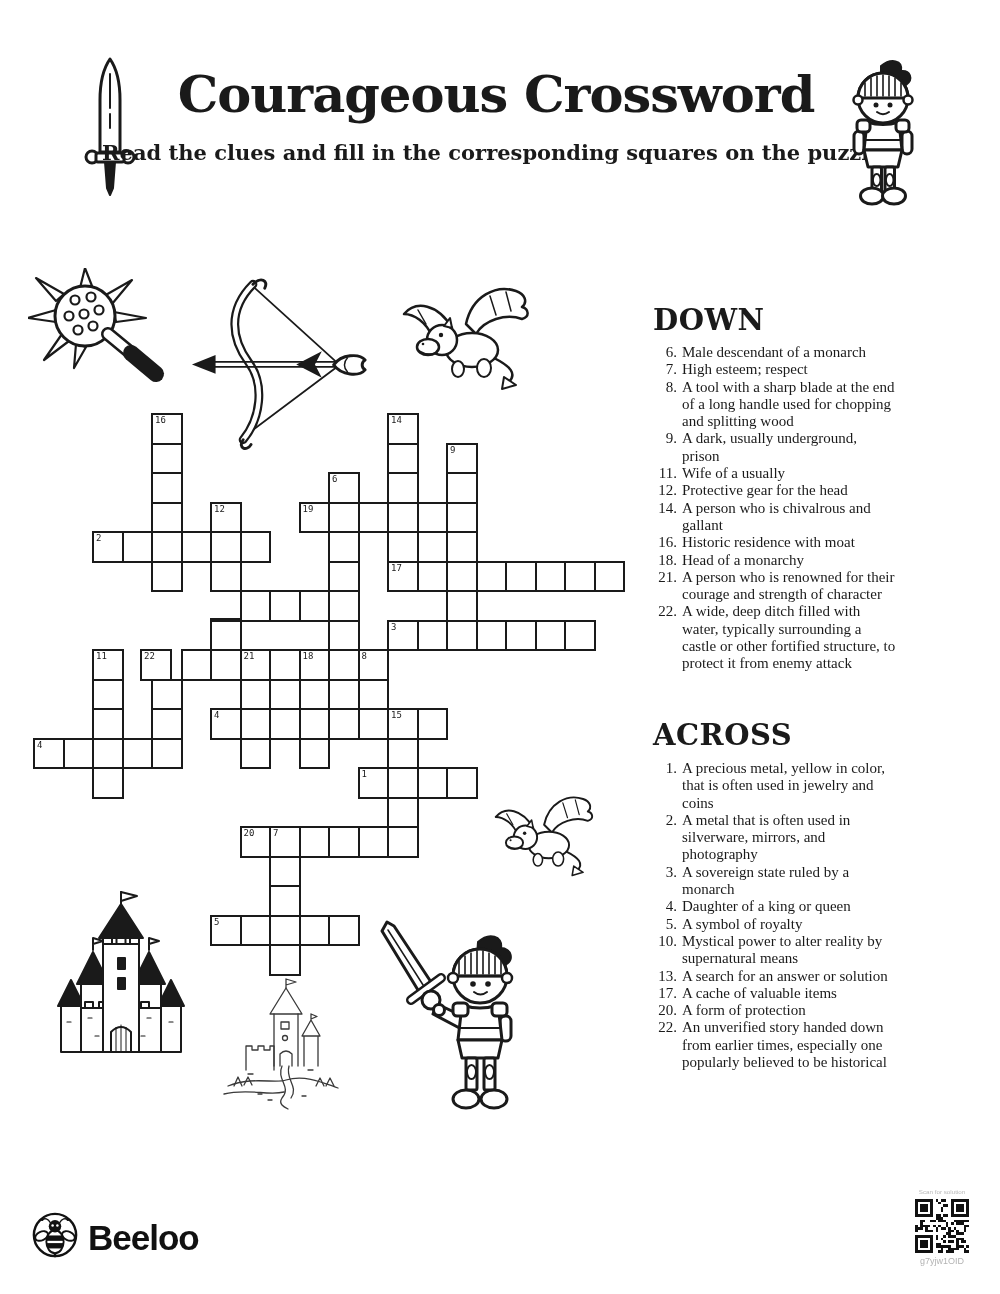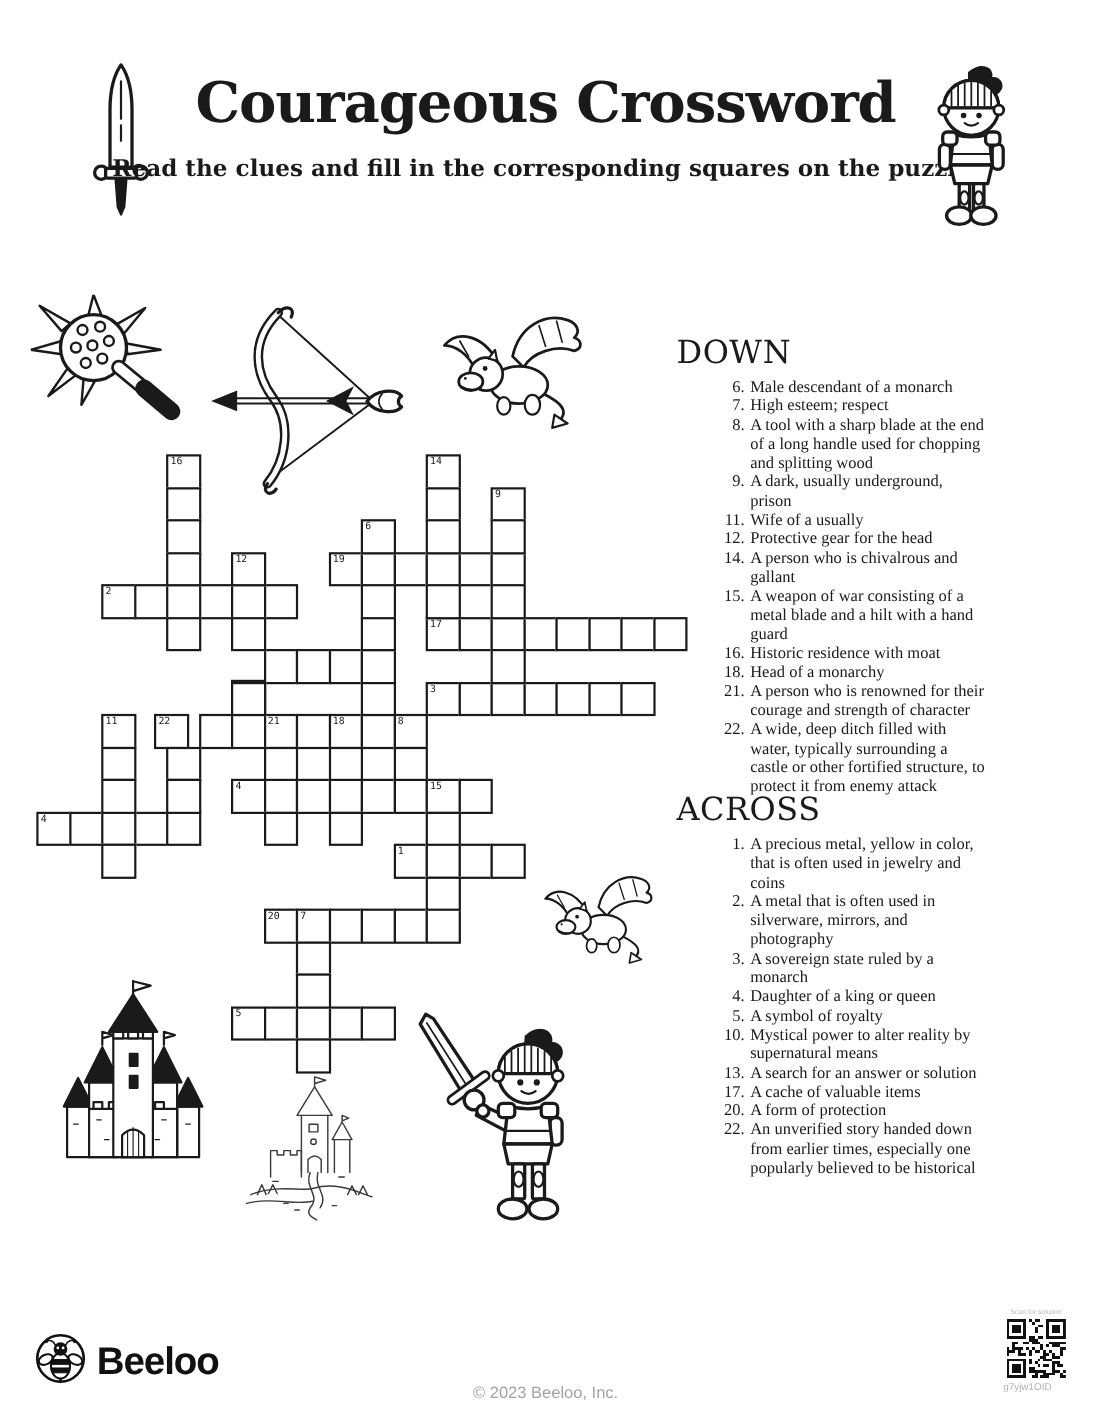--- a/index.html
+++ b/index.html
@@ -12,33 +12,33 @@
          font-family:"DejaVu Serif",serif;font-weight:bold;font-size:51px;
          white-space:nowrap;letter-spacing:-1px;}
   .subtitle{position:absolute;top:140px;left:50%;transform:translateX(-50%);
          font-family:"DejaVu Serif",serif;font-weight:bold;font-size:21px;white-space:nowrap;}
   
   .cell{position:absolute;width:31.5px;height:31.5px;box-sizing:border-box;
         border:2px solid #1a1a1a;background:#fff;}
   .cellnum{position:absolute;top:0;left:2px;font-family:"DejaVu Sans Mono",monospace;
         font-size:9px;line-height:11px;color:#1a1a1a;}
   
-  .clue-head{position:absolute;left:615px;margin:0;font-family:"DejaVu Serif",serif;
-        font-weight:normal;font-size:29px;letter-spacing:0.5px;}
+  .clue-head{position:absolute;left:653px;margin:0;font-family:"DejaVu Serif",serif;
+        font-weight:bold;font-size:29px;letter-spacing:0.5px;}
   .clue-list{position:absolute;left:653px;width:243px;margin:0;padding:0;list-style:none;
         font-size:15px;line-height:17.3px;}
   .clue-list li{padding-left:29px;text-indent:0;position:relative;}
   .cnum{display:inline-block;width:24px;margin-left:-29px;margin-right:5px;
         text-align:right;}
   
   .brand{position:absolute;left:88px;top:1218px;font-family:"Liberation Sans",sans-serif;
         font-weight:bold;font-size:35px;letter-spacing:-1px;color:#111;}
   .copyright{position:absolute;left:0;right:0;top:1258px;text-align:center;
         font-family:"Liberation Sans",sans-serif;font-size:15px;color:#a3a3a3;}
-  .qrwrap{position:absolute;left:912px;top:1188px;width:60px;}
+  .qrwrap{position:absolute;left:912px;top:1188px;width:60px;text-align:center;}
   .qrcap{font-family:"Liberation Sans",sans-serif;font-size:8px;color:#b9b9b9;
         transform:scale(0.78);transform-origin:center;white-space:nowrap;margin-bottom:2px;}
   .qrcode{font-family:"Liberation Sans",sans-serif;font-size:9px;color:#b3b3b3;margin-top:3px;}
   svg{display:block;}
 </style>
 </head>
 <body>
 
 <div id="page">
 
@@ -306,21 +306,20 @@
 
   <h2 class="clue-head" style="top:303px">DOWN</h2>
   <ul class="clue-list" style="top:344px">
       <li><span class="cnum">6.</span><span>Male descendant of a monarch</span></li>
       <li><span class="cnum">7.</span><span>High esteem; respect</span></li>
       <li><span class="cnum">8.</span><span>A tool with a sharp blade at the end of a long handle used for chopping and splitting wood</span></li>
       <li><span class="cnum">9.</span><span>A dark, usually underground, prison</span></li>
       <li><span class="cnum">11.</span><span>Wife of a usually</span></li>
       <li><span class="cnum">12.</span><span>Protective gear for the head</span></li>
       <li><span class="cnum">14.</span><span>A person who is chivalrous and gallant</span></li>
-      <li><span class="cnum">15.</span><span>A weapon of war consisting of a metal blade and a hilt with a hand guard</span></li>
       <li><span class="cnum">16.</span><span>Historic residence with moat</span></li>
       <li><span class="cnum">18.</span><span>Head of a monarchy</span></li>
       <li><span class="cnum">21.</span><span>A person who is renowned for their courage and strength of character</span></li>
       <li><span class="cnum">22.</span><span>A wide, deep ditch filled with water, typically surrounding a castle or other fortified structure, to protect it from enemy attack</span></li>
     </ul>
 
   <h2 class="clue-head" style="top:718px">ACROSS</h2>
   <ul class="clue-list" style="top:760px">
       <li><span class="cnum">1.</span><span>A precious metal, yellow in color, that is often used in jewelry and coins</span></li>
       <li><span class="cnum">2.</span><span>A metal that is often used in silverware, mirrors, and photography</span></li>
@@ -441,21 +440,20 @@
         <rect x="14" y="34" width="22" height="4.5" fill="#111"></rect>
       </g>
       <circle cx="25" cy="16" r="6.5" fill="#111" stroke="none"></circle>
       <circle cx="22.5" cy="15" r="1.3" fill="#fff" stroke="none"></circle>
       <circle cx="27.5" cy="15" r="1.3" fill="#fff" stroke="none"></circle>
       <polygon points="23,43.5 27,43.5 25,49" fill="#111" stroke="none"></polygon>
     </g>
   </svg>
   <div class="brand">Beeloo</div>
 
-  <div class="copyright">© 2023 Beeloo, Inc.</div>
 
   <div class="qrwrap">
     <div class="qrcap">Scan for solution</div>
     <svg id="qr" width="54" height="54" viewBox="0 0 54 54" shape-rendering="crispEdges" style="margin:0 auto">
         <rect x="20.571428571428573" y="0" width="2.5714285714285716" height="2.5714285714285716" fill="#111"></rect>
         <rect x="25.714285714285715" y="0" width="2.5714285714285716" height="2.5714285714285716" fill="#111"></rect>
         <rect x="28.28571428571429" y="0" width="2.5714285714285716" height="2.5714285714285716" fill="#111"></rect>
         <rect x="23.142857142857146" y="2.5714285714285716" width="2.5714285714285716" height="2.5714285714285716" fill="#111"></rect>
         <rect x="28.28571428571429" y="5.142857142857143" width="2.5714285714285716" height="2.5714285714285716" fill="#111"></rect>
         <rect x="30.85714285714286" y="5.142857142857143" width="2.5714285714285716" height="2.5714285714285716" fill="#111"></rect>

